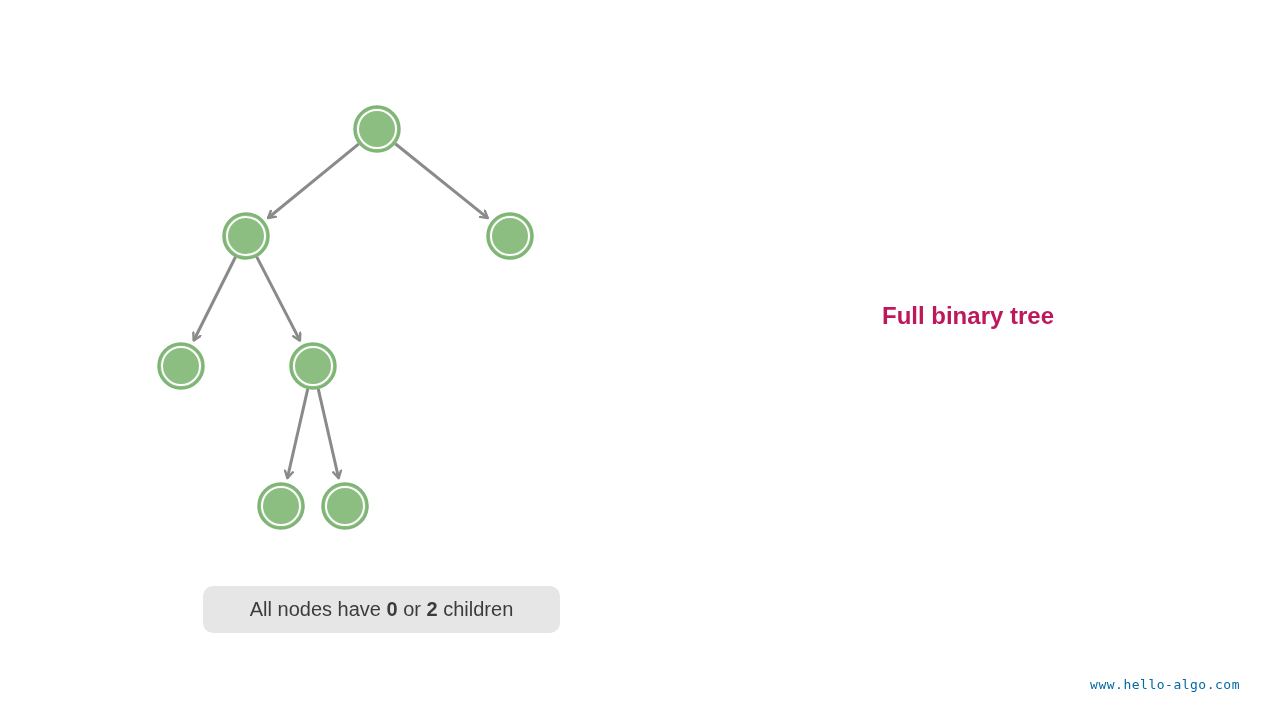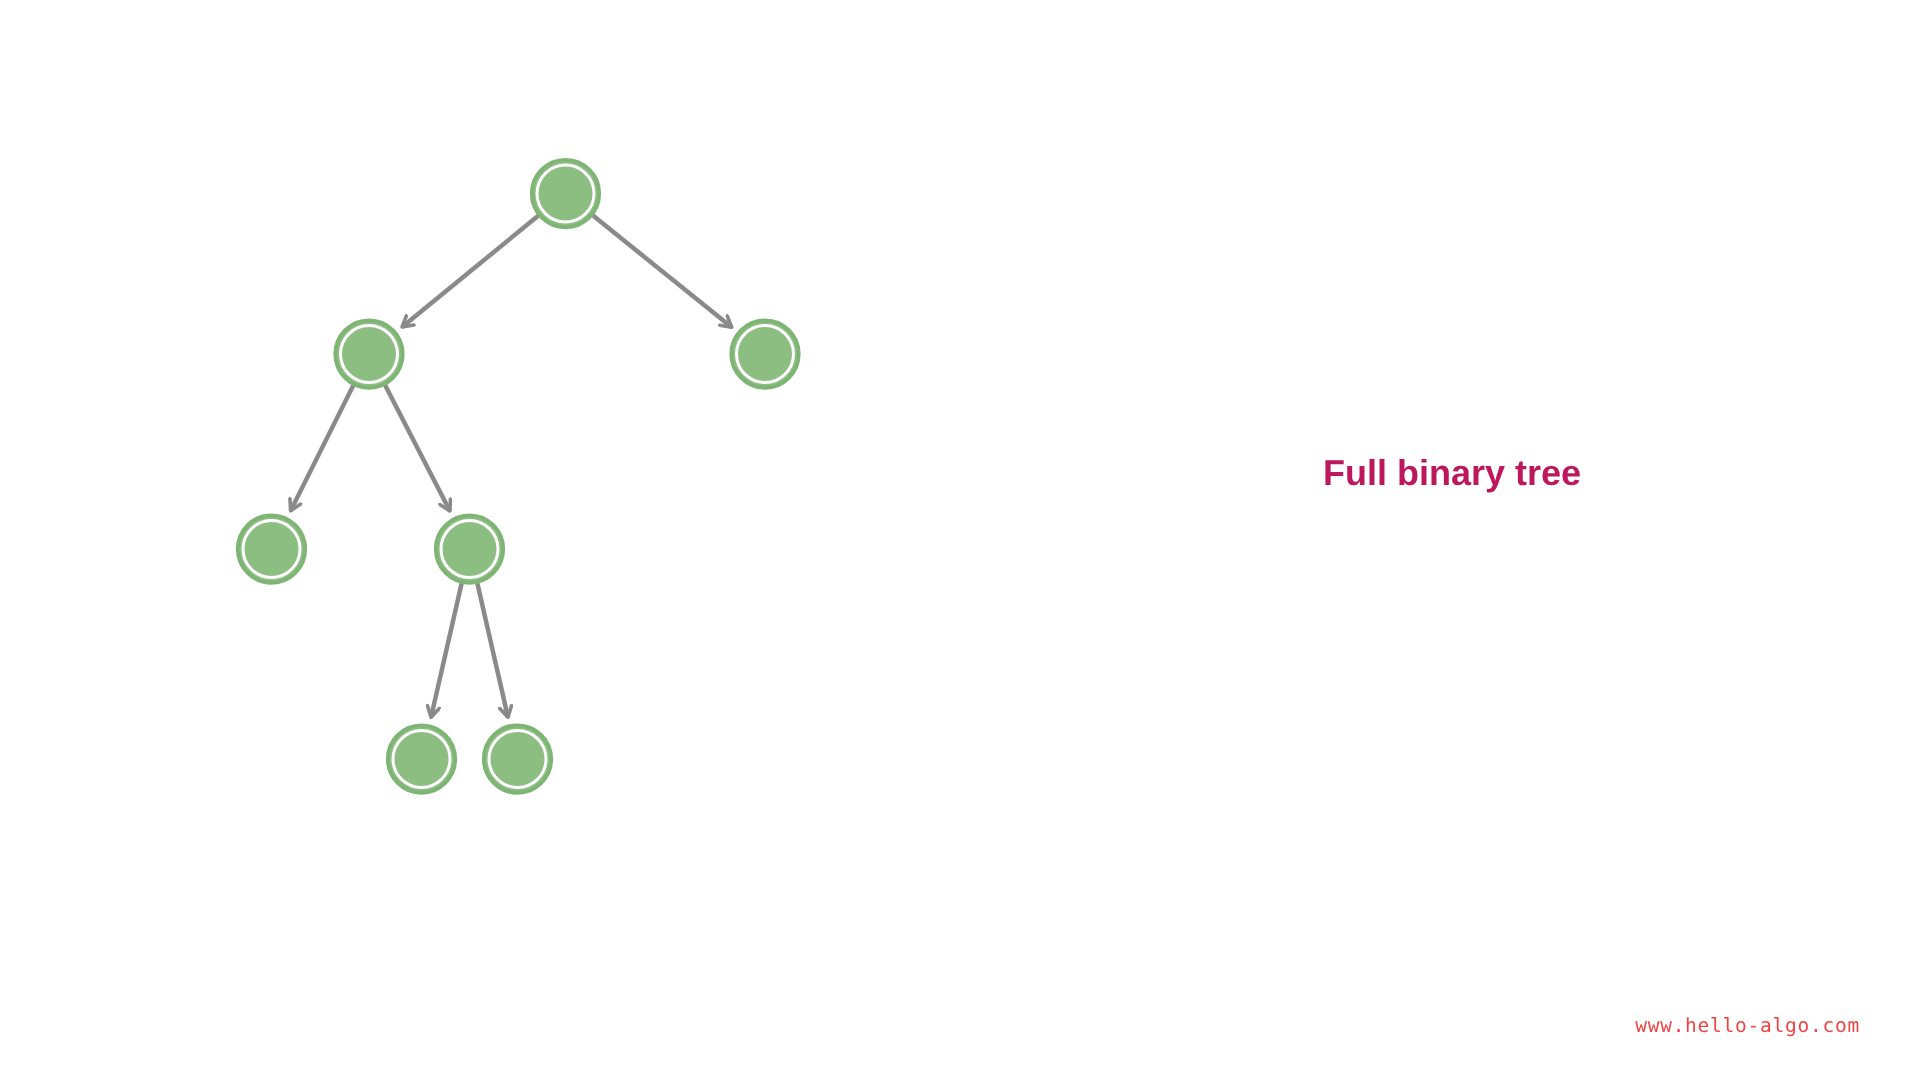--- a/index.html
+++ b/index.html
@@ -48,21 +48,21 @@
     font-weight: bold;
     color: #be185d;
   }
   .watermark {
     position: absolute;
     right: 40px;
     top: 677px;
     font-family: "DejaVu Sans Mono", monospace;
     font-size: 13px;
     letter-spacing: 0.5px;
-    color: #ef4444;
+    color: #0369a1;
   }
 </style>
 </head>
 <body>
 
 <div class="stage">
 
   <svg class="tree-svg" width="1280" height="720" viewBox="0 0 1280 720">
       <defs>
         <marker id="arrow" markerWidth="10" markerHeight="10" refX="8" refY="5" orient="auto" markerUnits="userSpaceOnUse">
@@ -98,18 +98,21 @@
       <g>
         <circle cx="281" cy="506" r="22.5" fill="#8cbe82" stroke="#7eb574" stroke-width="2.5"></circle>
         <circle cx="281" cy="506" r="19" fill="none" stroke="#ffffff" stroke-width="2"></circle>
       </g>
       <g>
         <circle cx="345" cy="506" r="22.5" fill="#8cbe82" stroke="#7eb574" stroke-width="2.5"></circle>
         <circle cx="345" cy="506" r="19" fill="none" stroke="#ffffff" stroke-width="2"></circle>
       </g>
     </svg>
 
+  <div class="caption-pill">
+    <span>All nodes have </span><span class="b">0</span><span> or </span><span class="b">2</span><span> children</span>
+  </div>
 
   <div class="side-title">Full binary tree</div>
 
   <div class="watermark">www.hello-algo.com</div>
 
 </div>
 
 </body></html>

